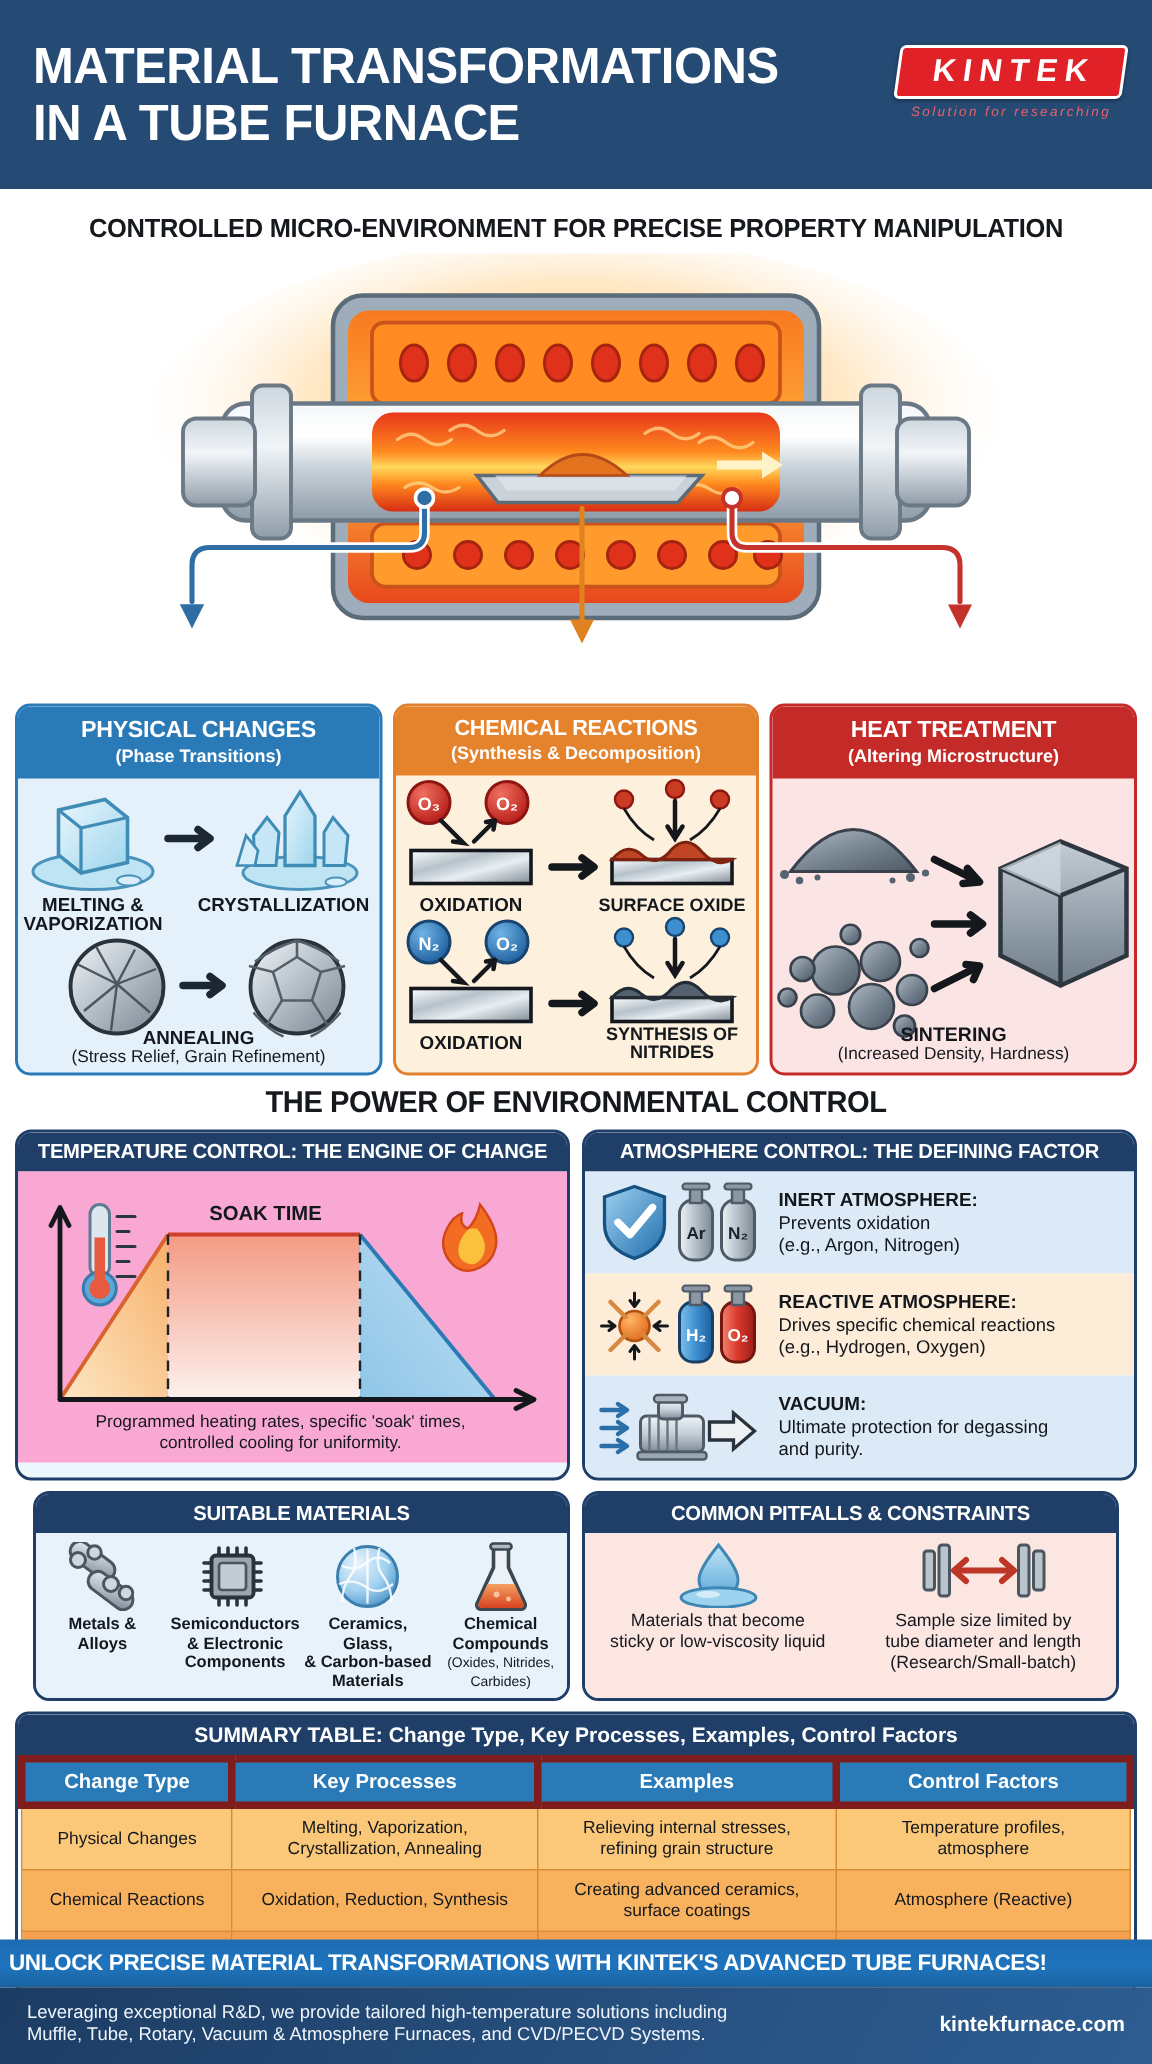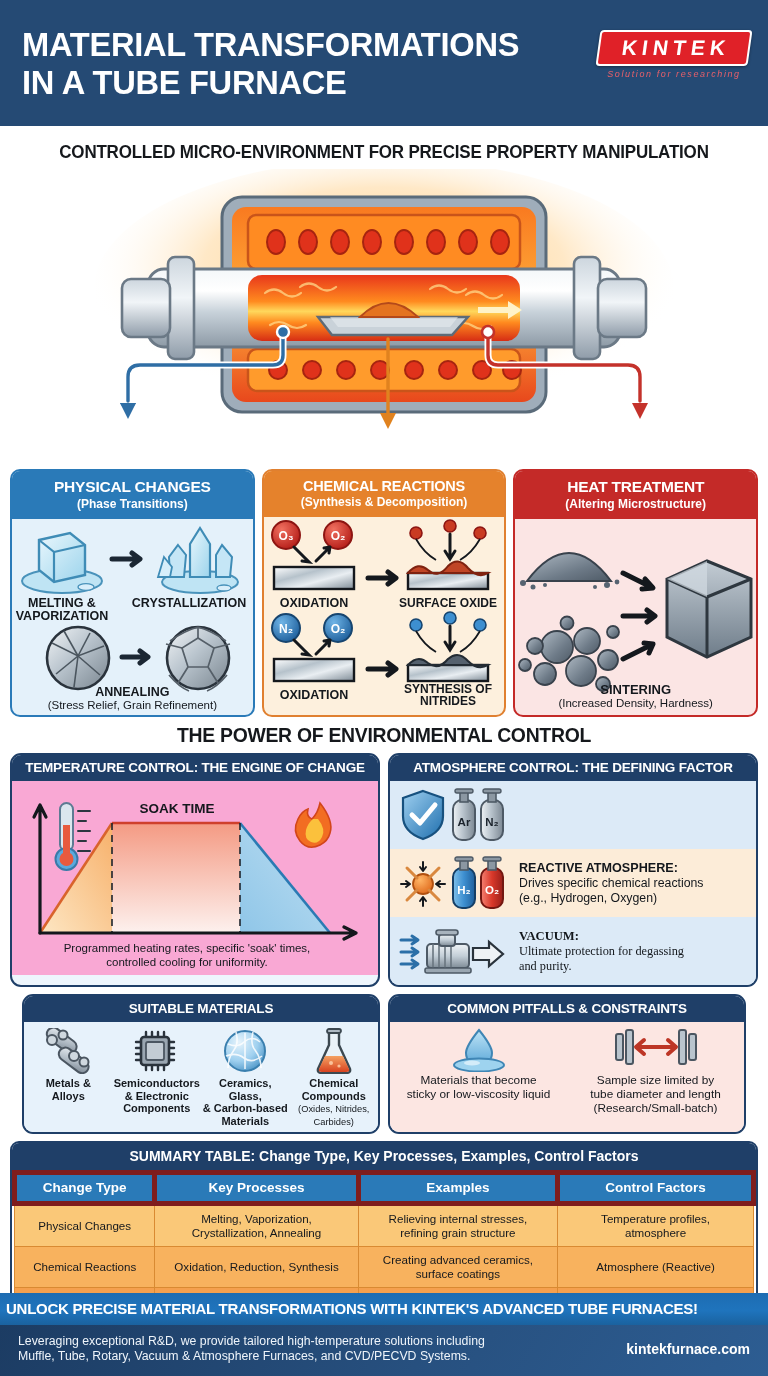--- a/index.html
+++ b/index.html
@@ -93,21 +93,21 @@
   .temp-body { height: 194px; background: #f9a8d4; position: relative; }
   .temp-body svg { position: absolute; left: 0; top: 0; }
   .temp-caption {
     position: absolute; bottom: 6px; left: 0; right: 16px;
     text-align: center; font-size: 11.5px; color: #14181d; line-height: 1.22;
   }
 
   .atmo-row { display: flex; align-items: center; gap: 8px; padding: 7px 9px; }
   .atmo-row.a { background: #dceaf7; }
   .atmo-row.b { background: #fcecd8; }
-  .atmo-row.c { background: #dceaf7; font-family: Liberation Serif, serif; }
+  .atmo-row.c { background: #dceaf7; }
   .atmo-ico { width: 112px; height: 54px; flex: none; position: relative; }
   .atmo-ico svg { position: absolute; left: 0; top: 0; }
   .atmo-txt { font-size: 12.3px; color: #13171c; line-height: 1.2; }
   .atmo-txt b { font-size: 12.6px; display: block; }
 
   
   .mid2 { display: flex; gap: 8px; padding: 7px 22px 0; }
   .mat-body { display: flex; height: 110px; background: #e7f2fb; }
   .mat-cell { flex: 1; text-align: center; padding: 6px 1px 0; }
   .mat-ico { height: 46px; position: relative; }
@@ -560,20 +560,25 @@
             <rect x="56" y="1" width="18" height="4" rx="2" fill="#8b97a2" stroke="#4e5a66" stroke-width="1.4"></rect>
             <text x="65" y="38" text-anchor="middle" font-family="Liberation Sans, sans-serif" font-size="11.5" font-weight="bold" fill="#1a222b">Ar</text>
           </g>
           <g>
             <rect x="82" y="12" width="22" height="40" rx="9" fill="url(#tankg)" stroke="#4e5a66" stroke-width="2"></rect>
             <rect x="89" y="4" width="8" height="10" fill="#8b97a2" stroke="#4e5a66" stroke-width="1.6"></rect>
             <rect x="84" y="1" width="18" height="4" rx="2" fill="#8b97a2" stroke="#4e5a66" stroke-width="1.4"></rect>
             <text x="93" y="38" text-anchor="middle" font-family="Liberation Sans, sans-serif" font-size="11.5" font-weight="bold" fill="#1a222b">N₂</text>
           </g>
         </svg>
+      </div>
+      <div class="atmo-txt">
+        <b>INERT ATMOSPHERE:</b>
+        <span>Prevents oxidation</span><br>
+        <span>(e.g., Argon, Nitrogen)</span>
       </div>
     </div>
 
     <div class="atmo-row b">
       <div class="atmo-ico">
         <svg width="112" height="54" viewBox="0 0 112 54">
           <defs>
             <radialGradient id="core" cx="35%" cy="30%" r="75%">
               <stop offset="0%" stop-color="#ffb566"></stop>
                 <stop offset="100%" stop-color="#e06a1c"></stop>

